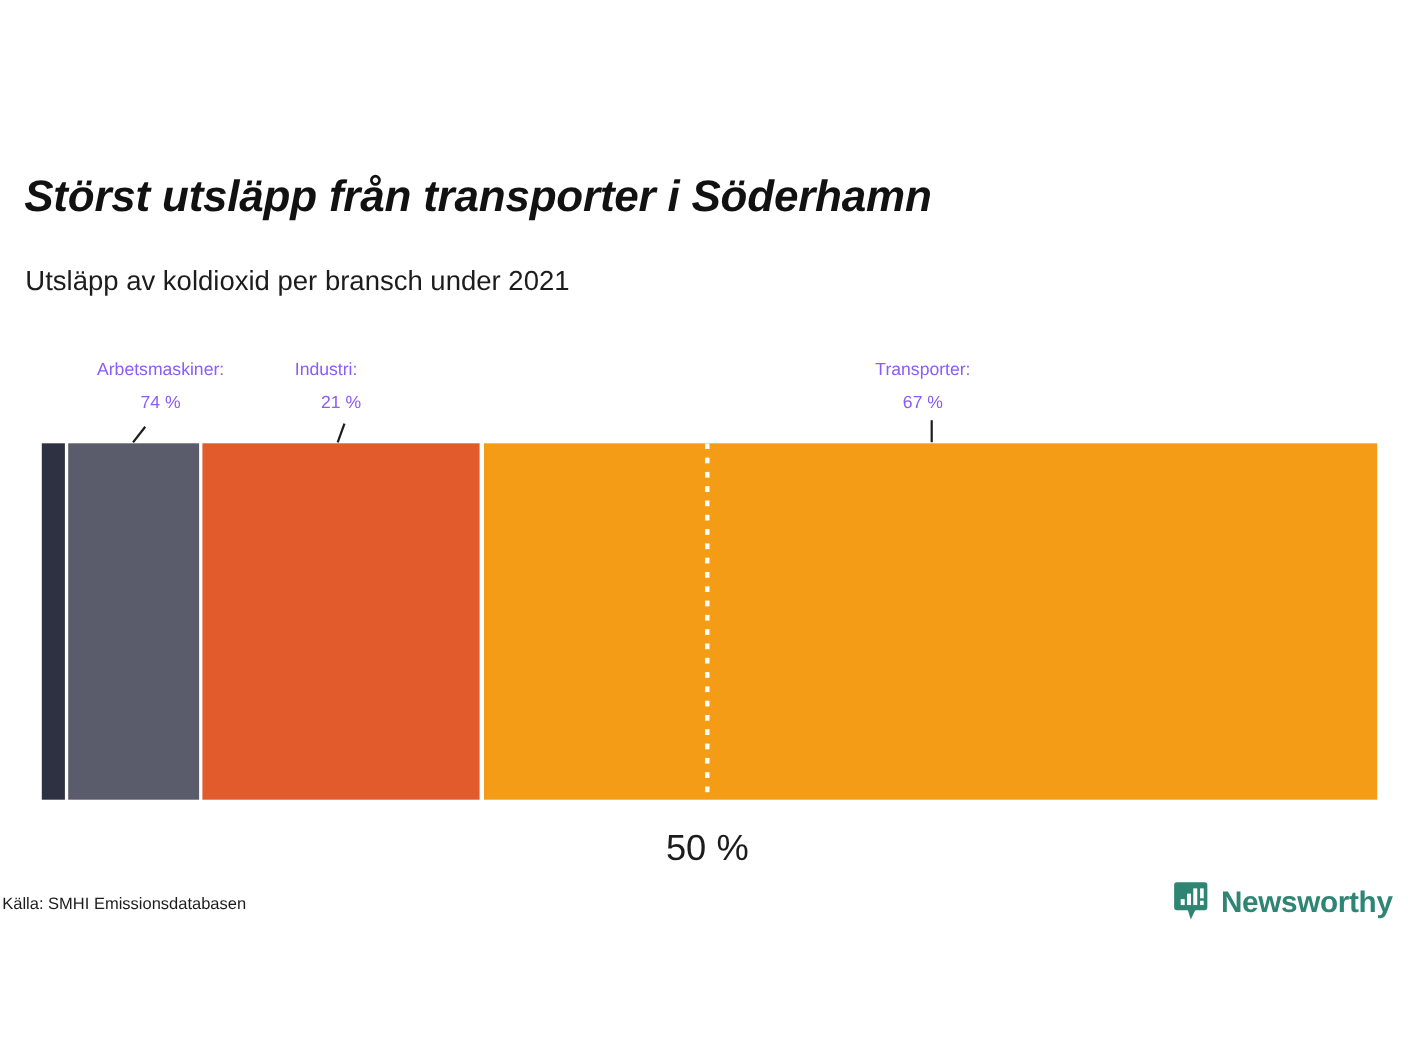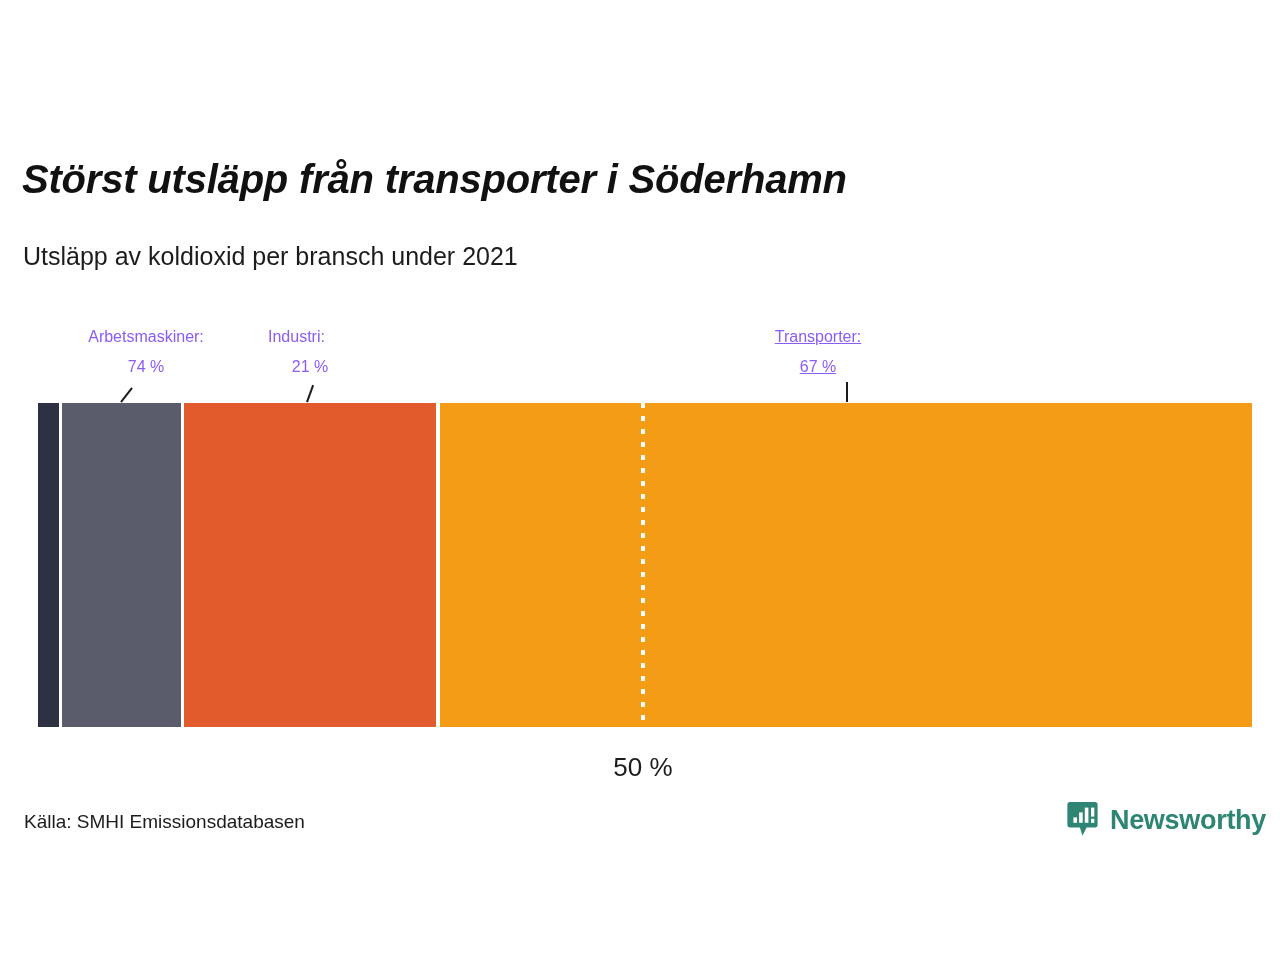--- a/index.html
+++ b/index.html
@@ -75,40 +75,40 @@
                         rgba(255,255,255,0) 5px, rgba(255,255,255,0) 13px);
     background-size: 4px 13px;
     background-repeat: repeat-y;
   }
   .gridline-label {
     position: absolute;
     top: 752px;
     left: 543px;
     width: 200px;
     text-align: center;
-    font-size: 26px;
+    font-size: 33px;
     color: #1c1c1c;
   }
 
   
   .annot {
     position: absolute;
     font-size: 16px;
     line-height: 30px;
     color: #8b5cf6;
     text-align: center;
     white-space: nowrap;
   }
   .annot .k { display: block; }
   .annot .v { display: block; }
 
   .annot-arbetsmaskiner { left: 41px;  top: 322px; width: 210px; }
   .annot-industri       { left: 268px; top: 322px; width: 84px;  text-align: left; }
   .annot-industri .v    { text-align: center; width: 84px; }
-  .annot-transporter    { left: 718px; top: 322px; width: 200px; text-decoration: underline; }
+  .annot-transporter    { left: 739px; top: 322px; width: 200px; }
 
   
   .leader {
     position: absolute;
     background: #1c1c1c;
   }
   .leader-diag {
     width: 1.6px;
     transform-origin: bottom center;
   }
@@ -127,23 +127,23 @@
   .leader-transport {
     left: 846px;
     top: 382px;
     width: 1.6px;
     height: 20px;
   }
 
   
   .source {
     position: absolute;
-    left: 24px;
+    left: 2px;
     top: 809px;
-    font-size: 19px;
+    font-size: 15px;
     line-height: 26px;
     color: #1c1c1c;
     white-space: nowrap;
   }
 
   .logo {
     position: absolute;
     right: 14px;
     top: 800px;
     height: 40px;

